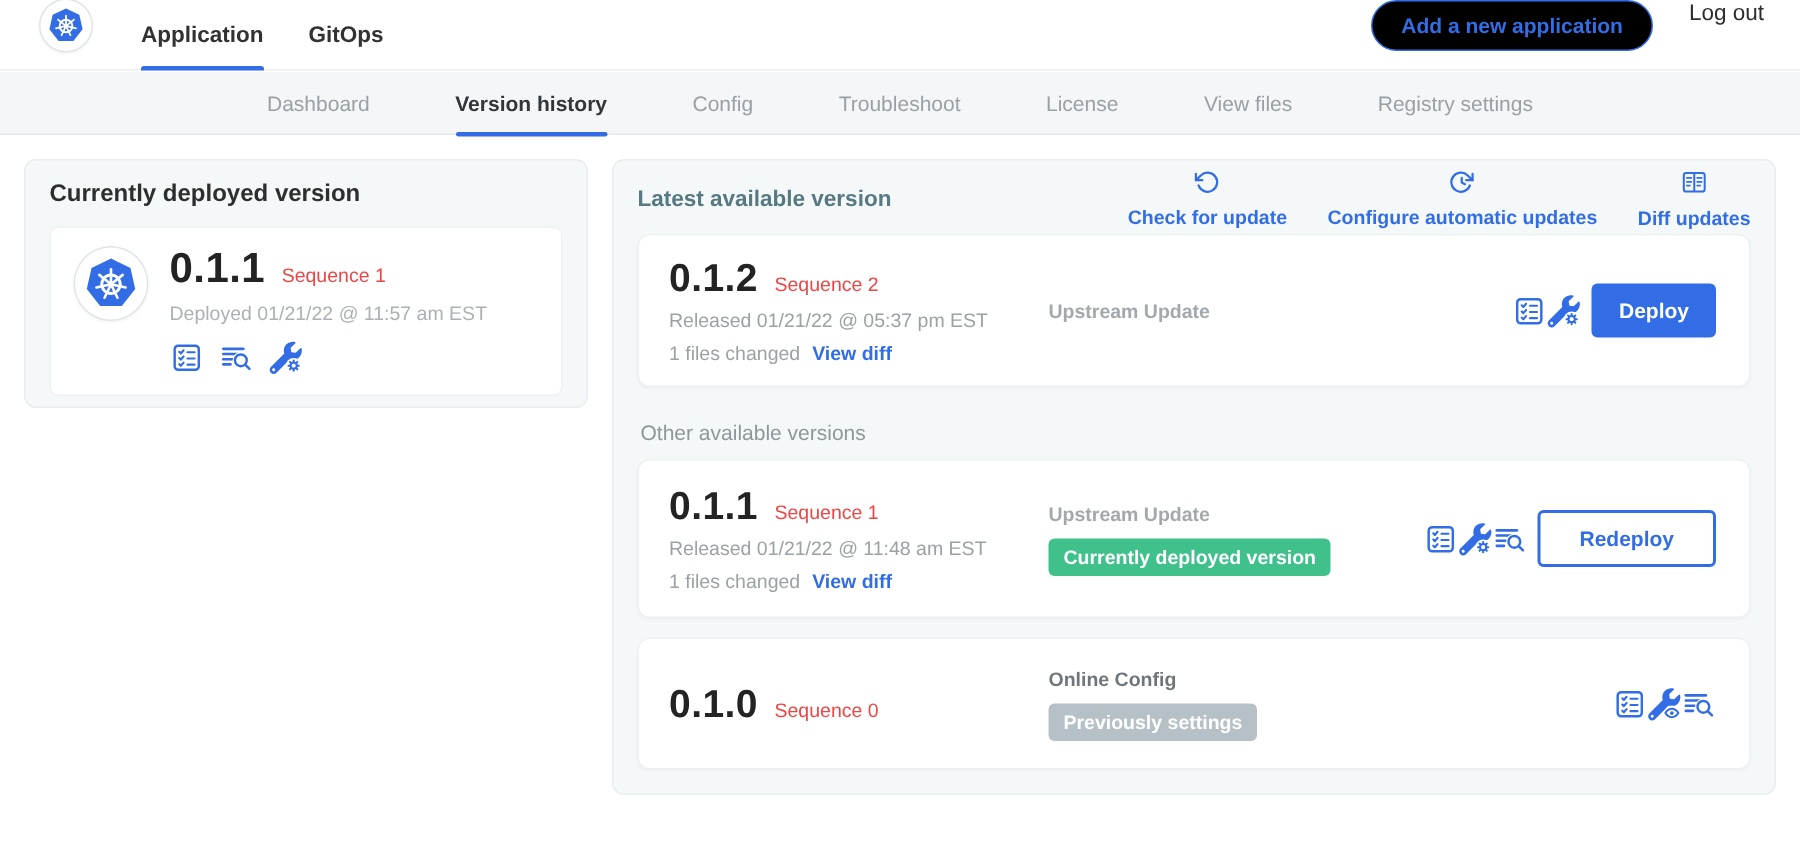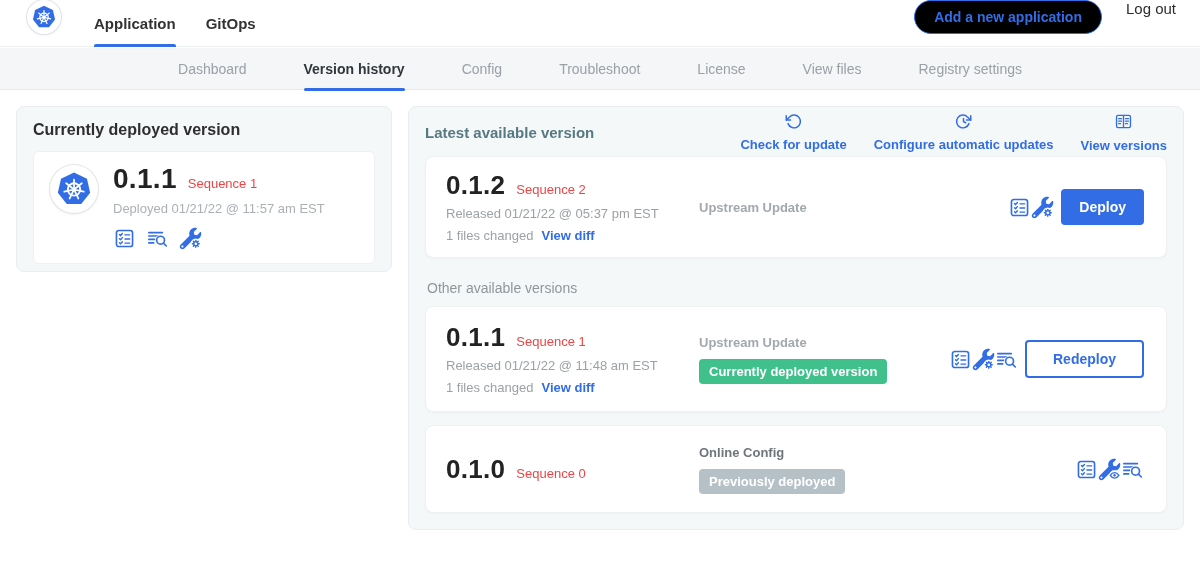--- a/index.html
+++ b/index.html
@@ -318,21 +318,21 @@
     <span class="vp-action">
       <svg class="icon sm">
           <use href="#i-auto"></use>
         </svg>
       <span>Configure automatic updates</span>
     </span>
     <span class="vp-action">
       <svg class="icon sm" style="width:19px;height:19px">
           <use href="#i-diff"></use>
         </svg>
-      <span>View versions</span>
+      <span>Diff updates</span>
     </span>
   </div>
 
   <div class="version-card card-latest">
     <div class="col-version">
       <div class="version-line">
         <span class="version-mid">0.1.2</span>
         <span class="seq">Sequence 2</span>
       </div>
       <div class="release-line">Released 01/21/22 @ 05:37 pm EST</div>
@@ -391,21 +391,21 @@
 
   <div class="version-card card-v010">
     <div class="col-version">
       <div class="version-line">
         <span class="version-mid">0.1.0</span>
         <span class="seq">Sequence 0</span>
       </div>
     </div>
     <div class="col-source">
       <div class="source-label dark">Online Config</div>
-      <div class="badge gray">Previously deployed</div>
+      <div class="badge gray">Previously settings</div>
     </div>
     <div class="col-actions">
       <svg class="icon clickable">
           <use href="#i-check"></use>
         </svg>
       <svg class="icon clickable">
           <use href="#i-wrench"></use>
           <use href="#i-eye-mini"></use>
         </svg>
       <svg class="icon clickable">

